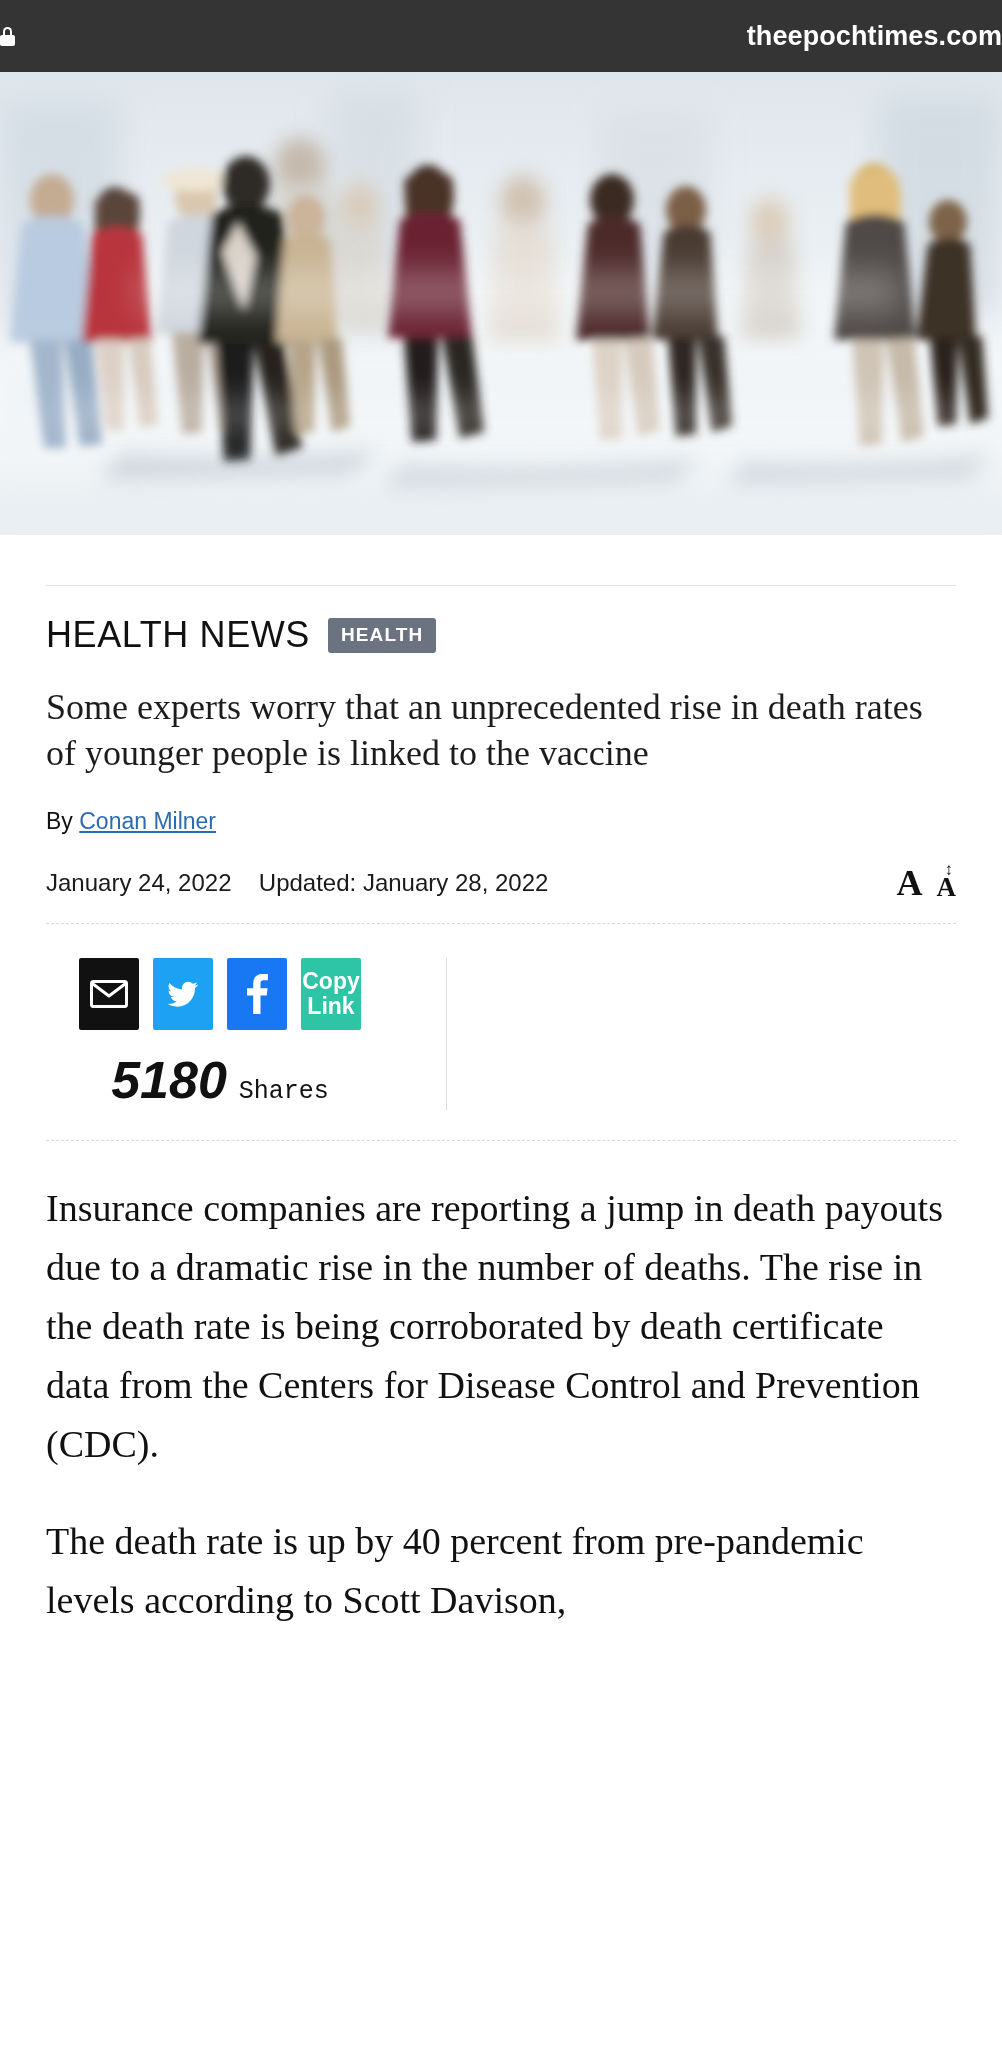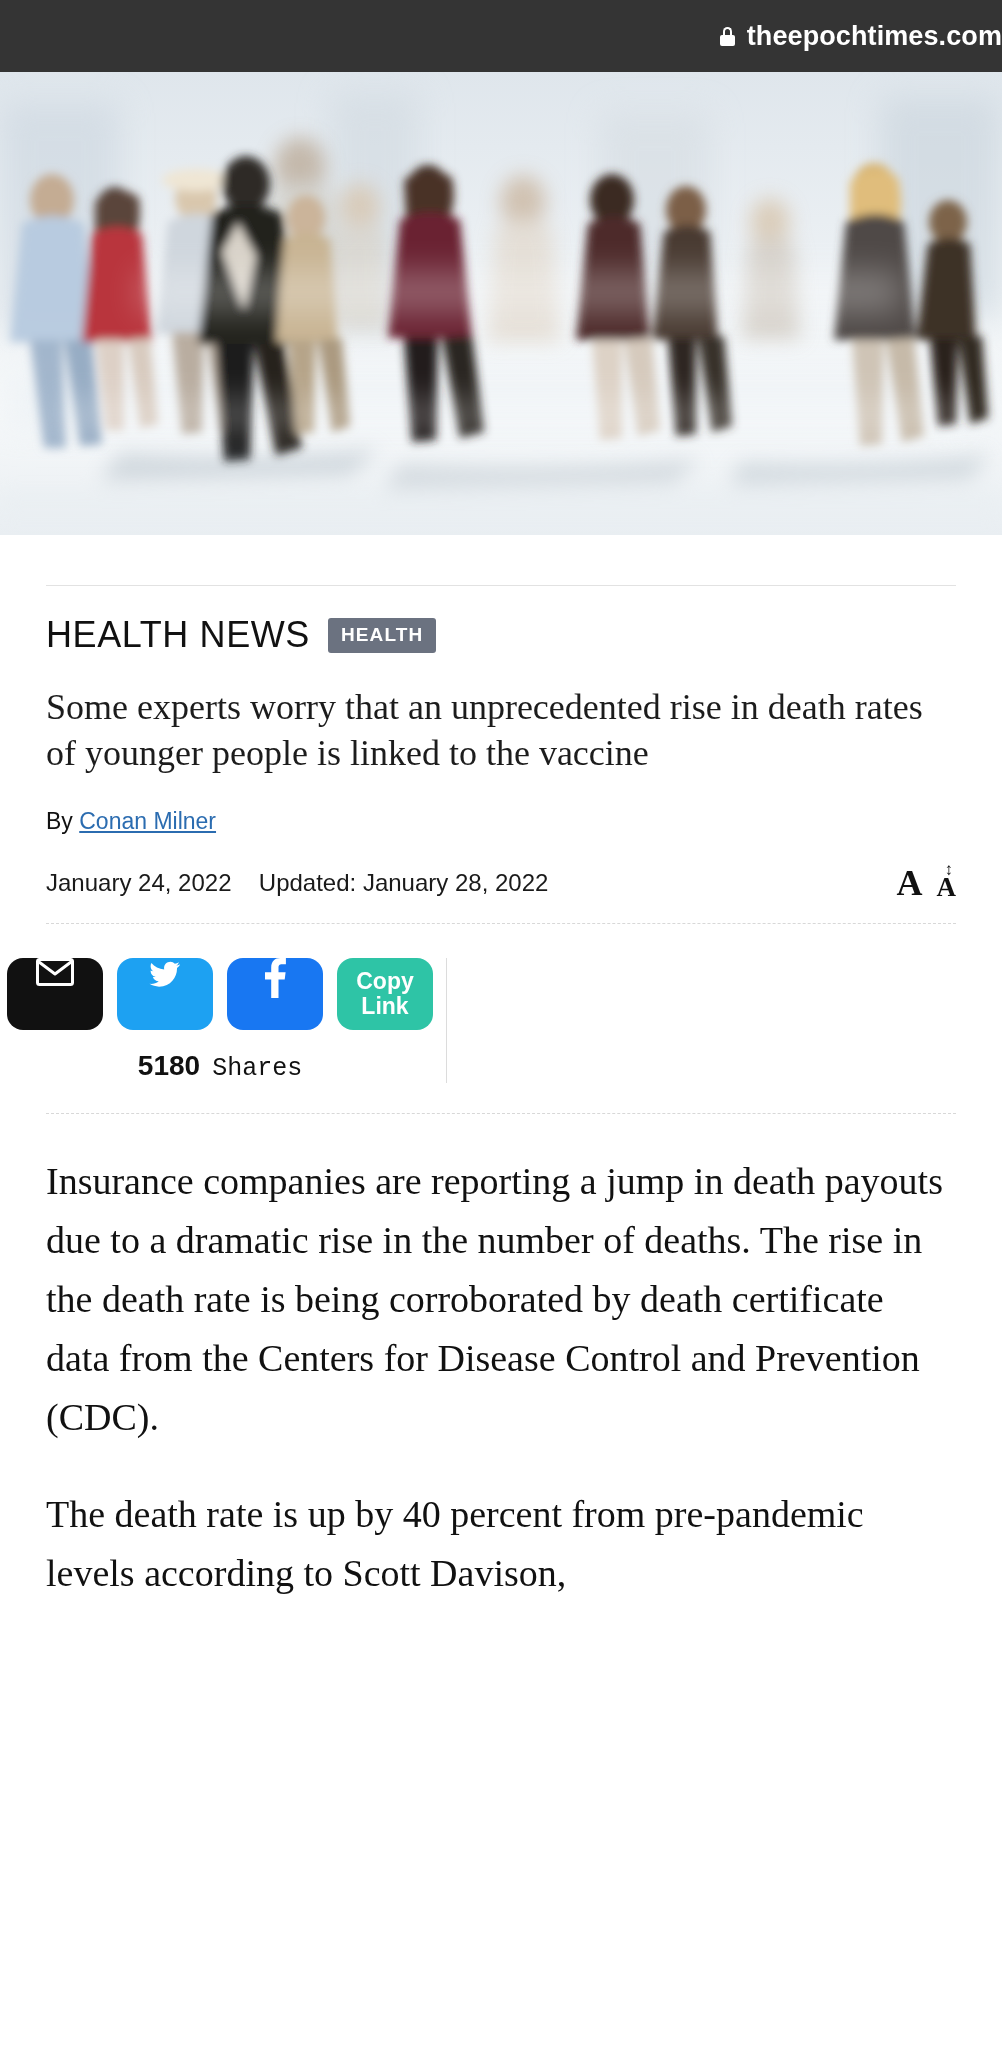--- a/index.html
+++ b/index.html
@@ -14,21 +14,21 @@
     font-family: "Liberation Sans", sans-serif;
     -webkit-font-smoothing: antialiased;
   }
 
   
   .browser-bar {
     height: 72px;
     background: #343434;
     display: flex;
     align-items: center;
-    justify-content: flex-end;
+    justify-content: space-between;
     gap: 12px;
   }
   .lock-icon {
     display: inline-block;
     width: 15px;
     height: 19px;
     position: relative;
   }
   .lock-icon .body {
     position: absolute;
@@ -205,24 +205,25 @@
     width: 440px;
     display: flex;
     flex-direction: column;
     align-items: center;
   }
   .share-icons {
     display: flex;
     gap: 14px;
   }
   .sq {
-    width: 96px;
+    width: 60px;
     height: 72px;
-    border-radius: 16px;
-    display: flex;
+    border-radius: 2px;
+    display: flex;
+    align-items: center;
     justify-content: center;
   }
   .sq.email { background: #111111; }
   .sq.twitter { background: #1da1f2; }
   .sq.facebook { background: #1877f2; }
   .sq.copy {
     background: #2ec4a6;
     color: #ffffff;
     font-size: 23px;
     font-weight: 600;
@@ -231,24 +232,25 @@
     flex-direction: column;
     font-family: "Liberation Sans", sans-serif;
   }
   .count-row {
     margin-top: 20px;
     display: flex;
     align-items: baseline;
     gap: 12px;
   }
   .count-num {
-    font-size: 28px;
+    font-size: 52px;
     font-weight: 700;
     color: #111111;
     font-family: "Liberation Sans", sans-serif;
+    font-style: italic;
   }
   .count-label {
     font-size: 25px;
     color: #111111;
     font-family: Liberation Mono, monospace;
   }
   .share-divider {
     width: 1px;
     align-self: stretch;
     background: #dcdcdc;

